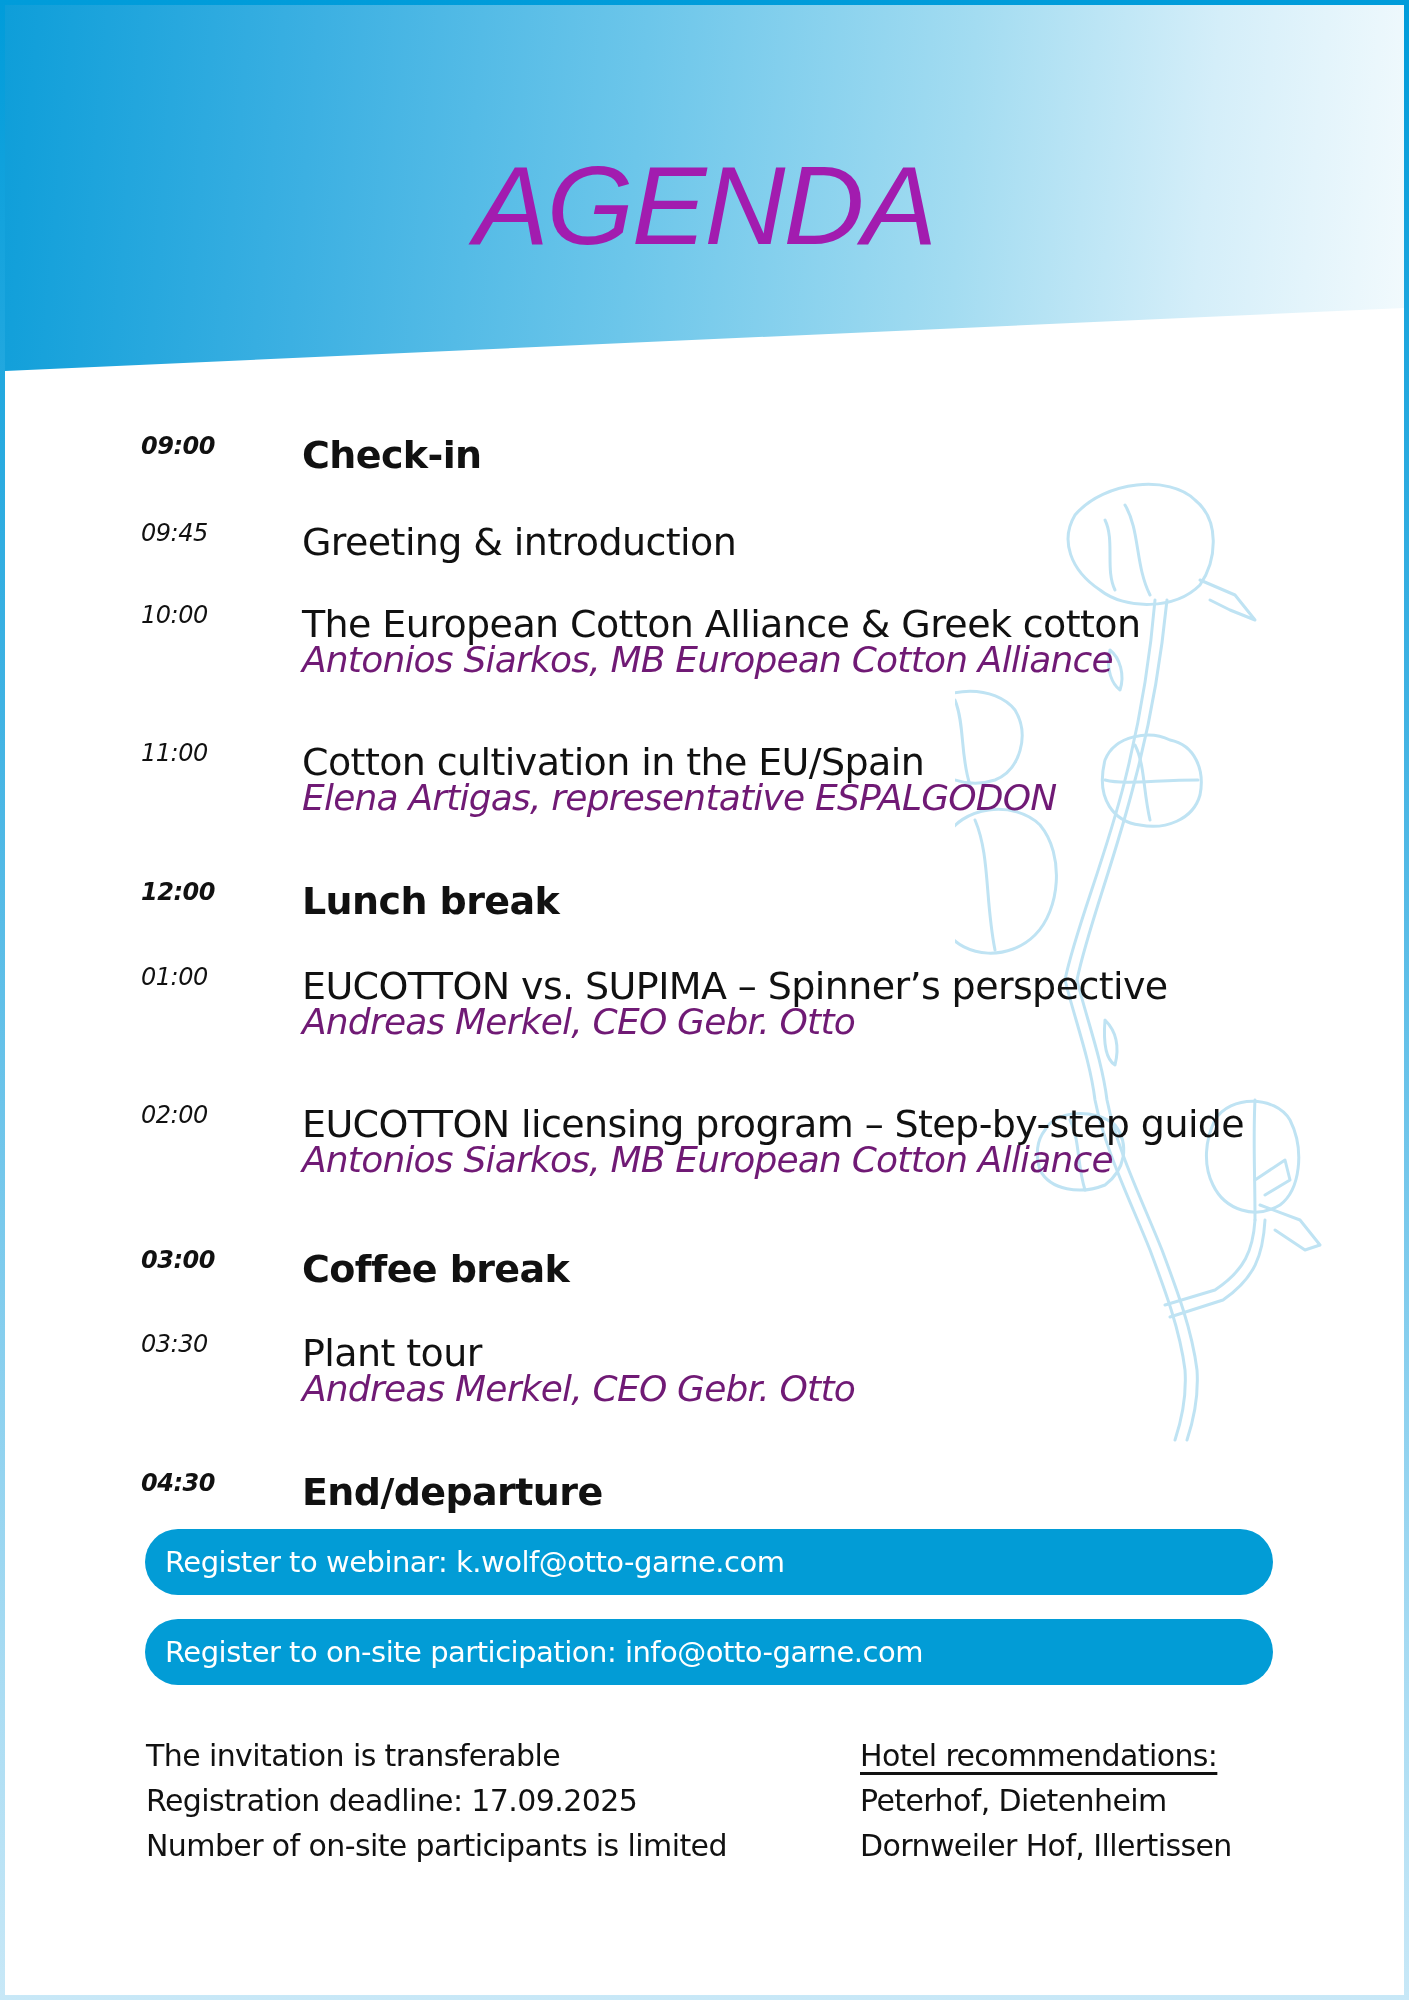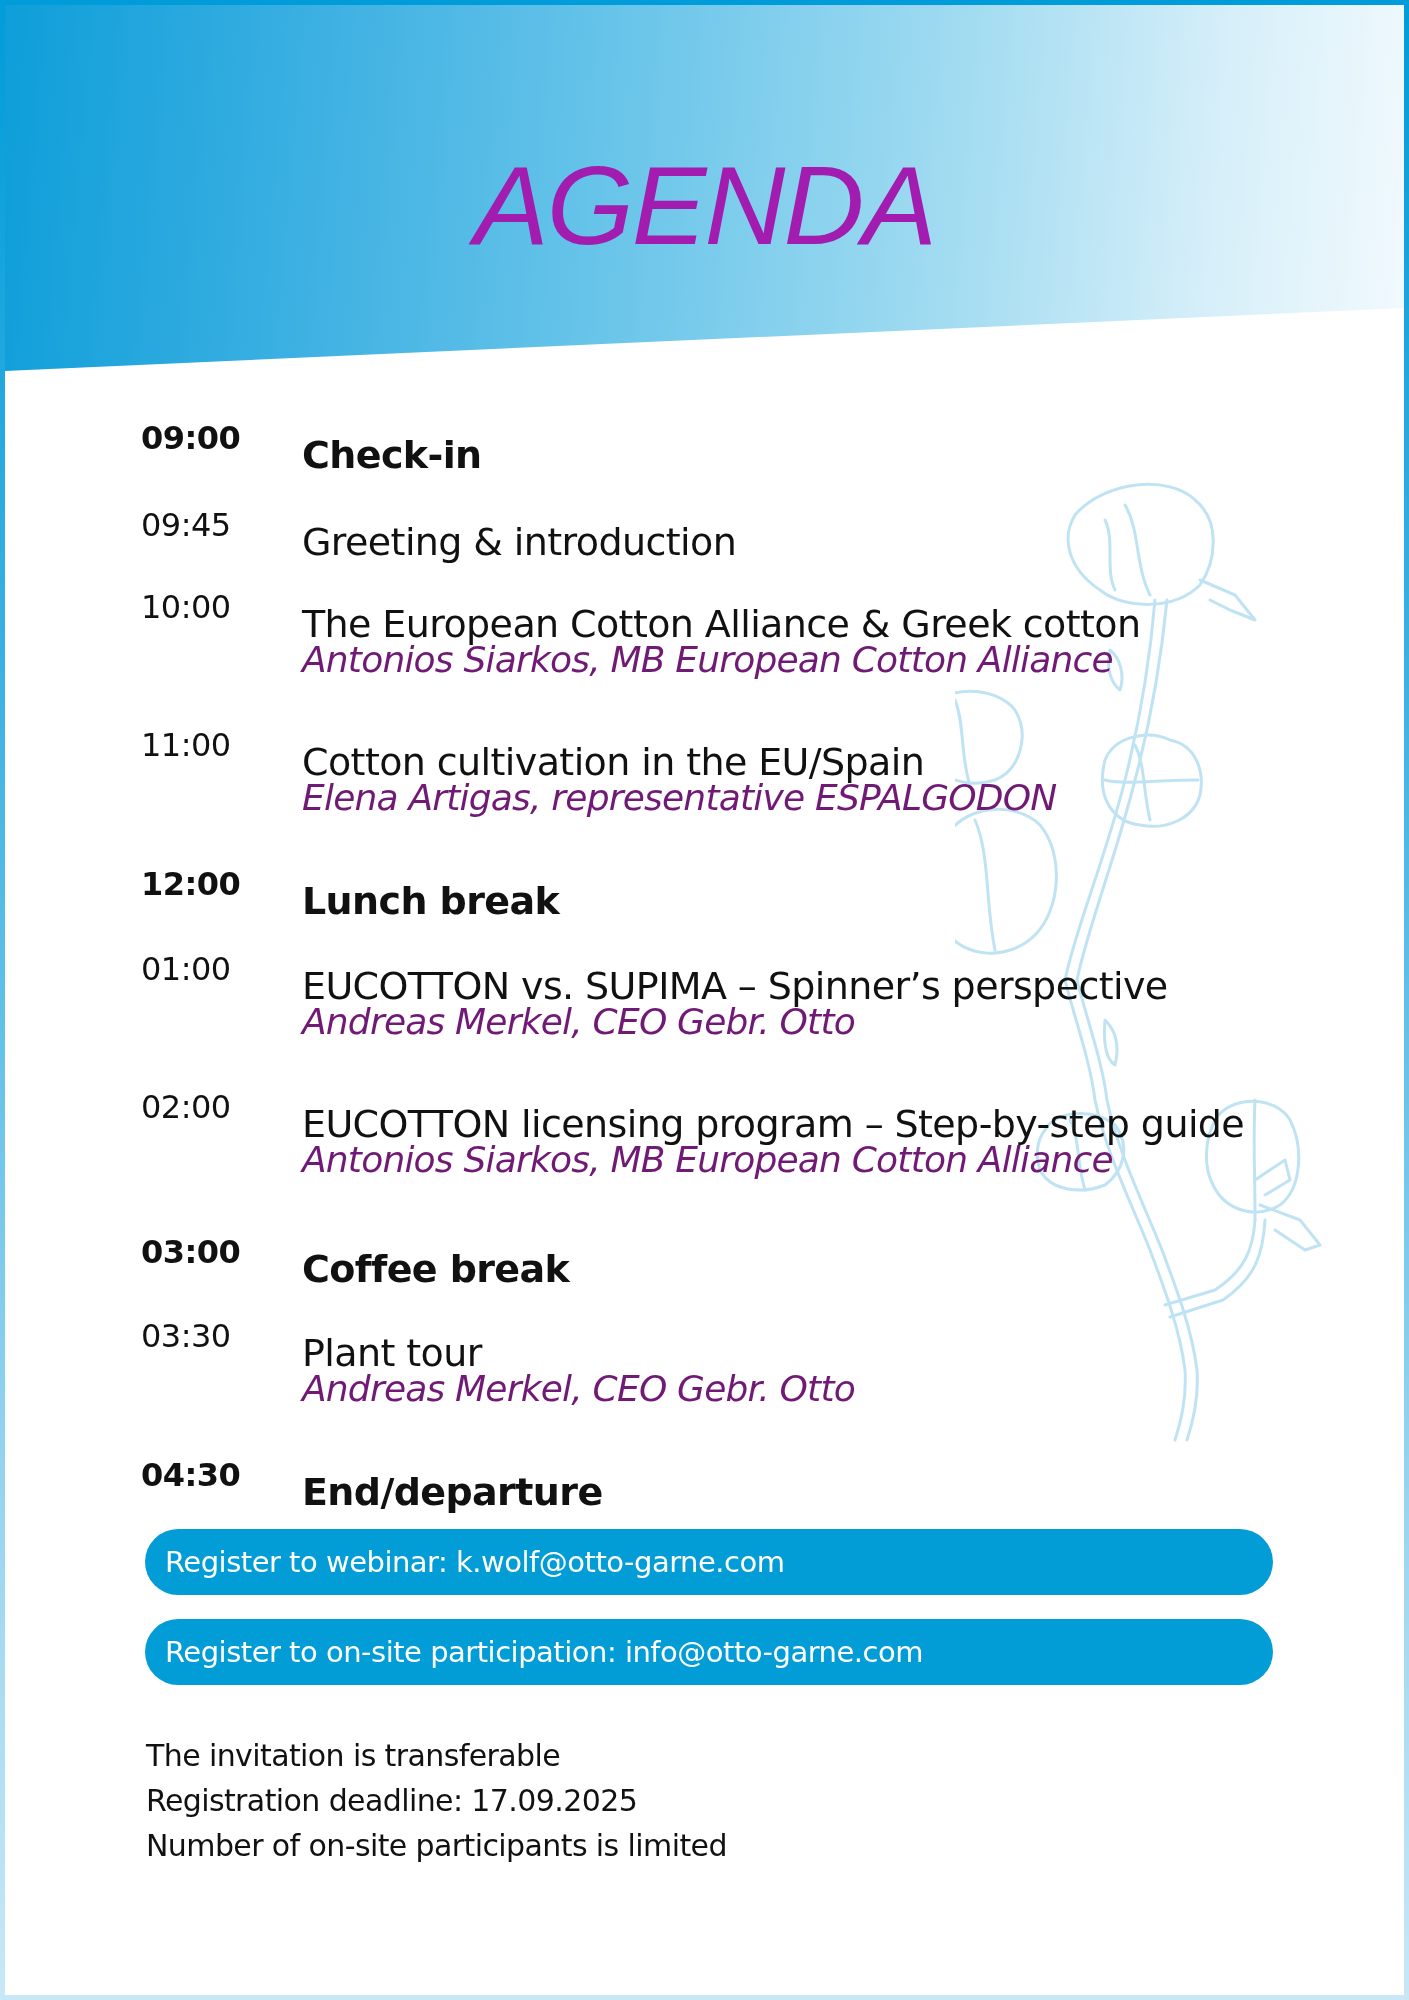--- a/index.html
+++ b/index.html
@@ -29,22 +29,22 @@
     font-family: "Liberation Sans", sans-serif; font-style: italic; font-weight: 400;
     font-size: 112px; letter-spacing: -2px; line-height: 1;
   }
   .cotton {
     position: absolute; left: 950px; top: 455px; width: 400px; height: 1000px;
     pointer-events: none;
   }
   .agenda { position: absolute; left: 0; top: 0; width: 100%; }
   .row { position: absolute; left: 136px; width: 1200px; }
   .time {
-    position: absolute; left: 0; top: 4px; width: 150px;
-    font-size: 32px; font-family: "DejaVu Sans", sans-serif; font-weight: 400; letter-spacing: -0.5px;
+    position: absolute; left: 0; top: 17px; width: 150px;
+    font-size: 24px; font-family: "DejaVu Sans", sans-serif; font-weight: 400; letter-spacing: -0.5px; font-style: italic;
   }
   .time.bold { font-weight: 700; }
   .topic {
     position: absolute; left: 161px; top: 18px; white-space: nowrap;
     font-size: 38px; font-family: "DejaVu Sans", sans-serif; font-weight: 400; letter-spacing: -0.6px;
   }
   .topic.bold { font-weight: 700; }
   .speaker {
     position: absolute; left: 161px; top: 55px; white-space: nowrap;
     font-size: 36px; font-family: "DejaVu Sans", sans-serif; font-style: italic; font-weight: 300;
@@ -162,15 +162,20 @@
     </div>
 
     <div class="pill" style="top:1524px">Register to webinar: k.wolf@otto-garne.com</div>
     <div class="pill" style="top:1614px">Register to on-site participation: info@otto-garne.com</div>
 
     <div class="notes left">
       <div>The invitation is transferable</div>
       <div>Registration deadline: 17.09.2025</div>
       <div>Number of on-site participants is limited</div>
     </div>
+    <div class="notes right">
+      <div class="hdr">Hotel recommendations:</div>
+      <div>Peterhof, Dietenheim</div>
+      <div>Dornweiler Hof, Illertissen</div>
+    </div>
 
   </div>
 </div>
 
 </body></html>

